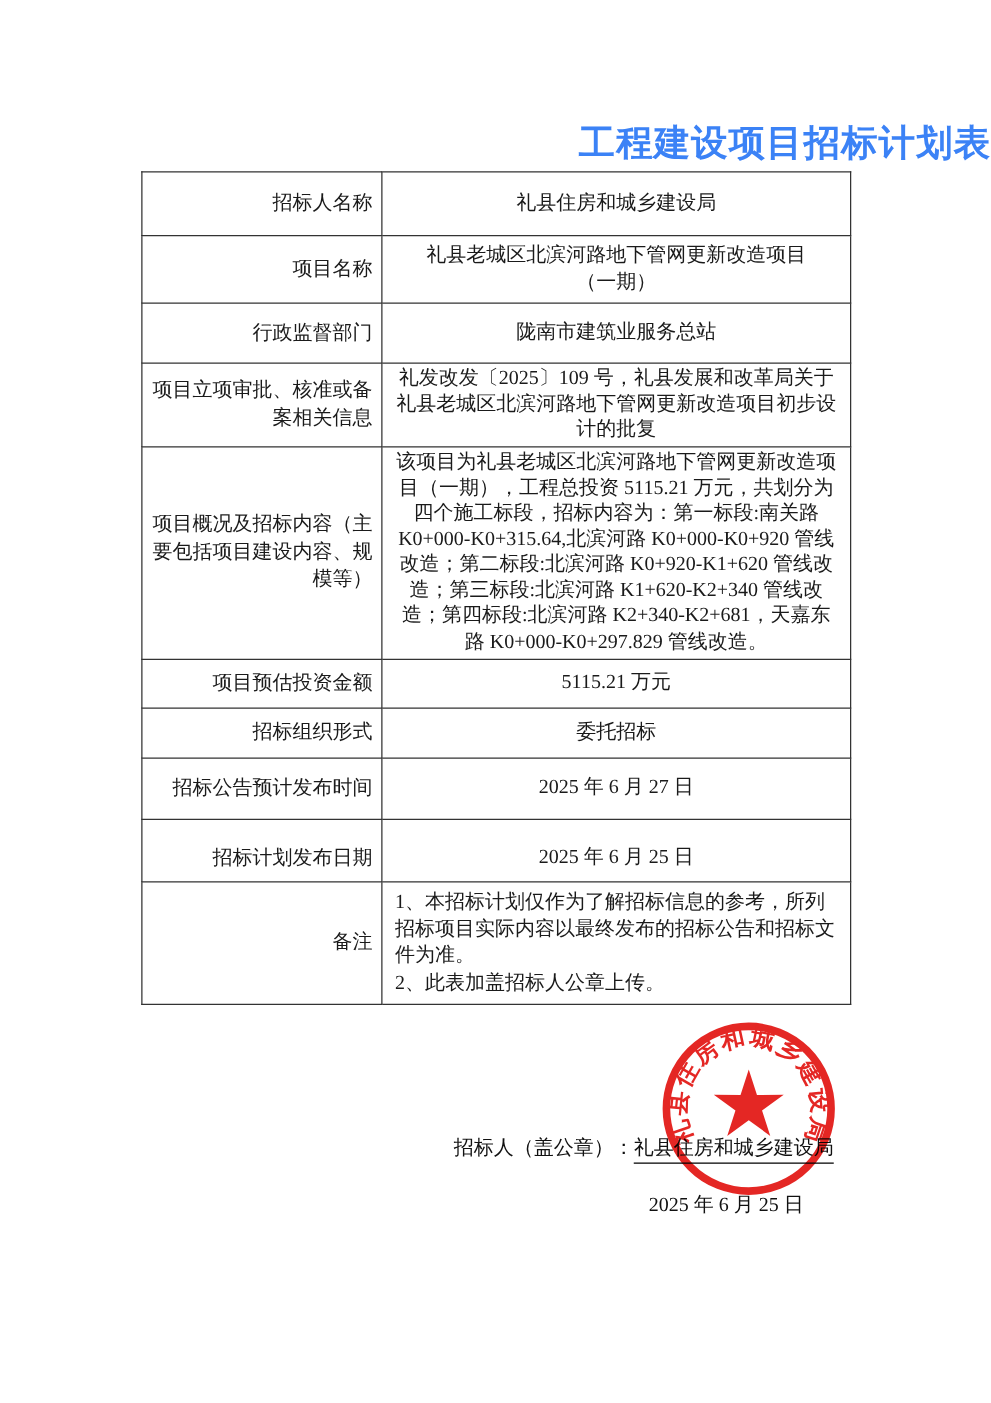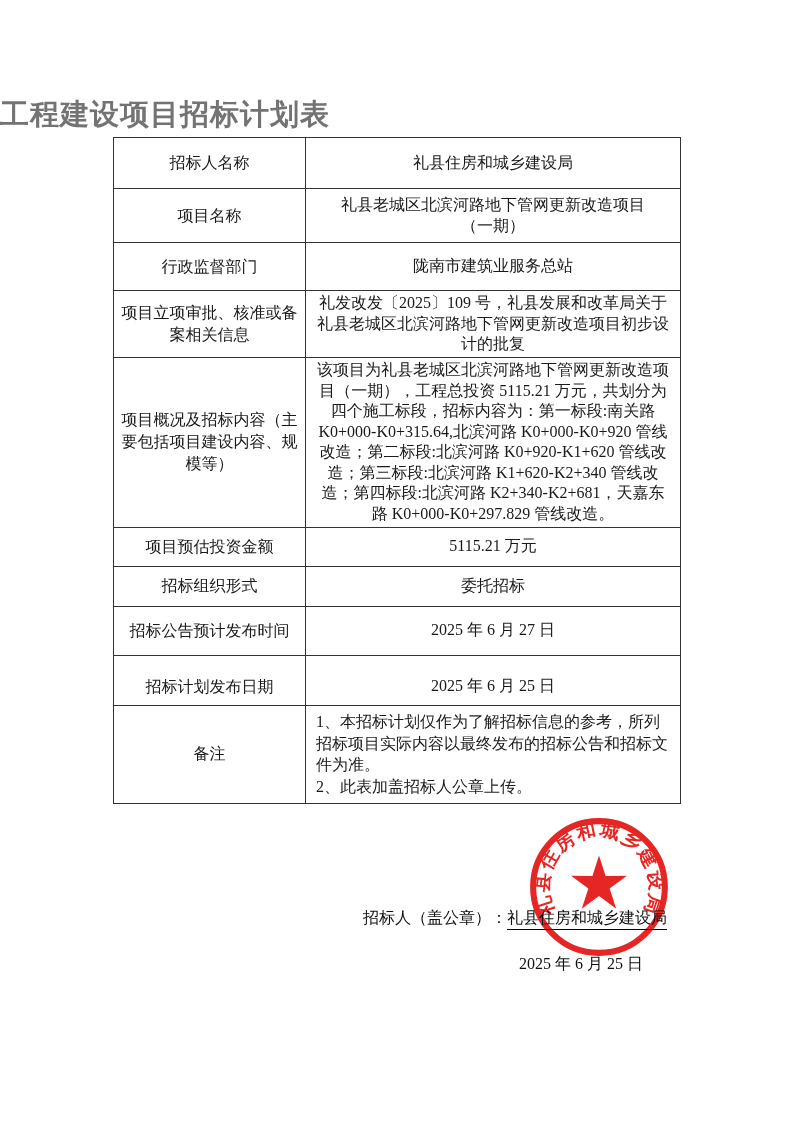--- a/index.html
+++ b/index.html
@@ -9,43 +9,43 @@
     position:relative;
     overflow:hidden;
     font-family:"Liberation Serif","DejaVu Serif",serif;
     color:#111;
   }
   .page { position:absolute; inset:0; background:#ffffff; }
 
   .title {
     position:absolute;
     top:95px; left:0; width:100%;
-    text-align:left;
+    text-align:right;
     font-size:29px;
     font-weight:bold;
     letter-spacing:1px;
-    color:#737373;
+    color:#3b82f6;
     font-family:"Liberation Sans","DejaVu Sans",sans-serif;
   }
 
   table.plan-table {
     position:absolute;
     left:113px; top:137px;
     width:567px;
     border-collapse:collapse;
     table-layout:fixed;
   }
   table.plan-table td {
     border:1px solid #333;
     font-size:16px;
     vertical-align:middle;
     color:#1a1a1a;
   }
   td.lbl {
-    text-align:center;
+    text-align:right;
     padding:2px 7px;
     line-height:22px;
   }
   td.val {
     text-align:center;
     padding:2px 8px;
     line-height:20.5px;
     white-space:pre-line;
   }
   tr.r0  { height:51px; }

